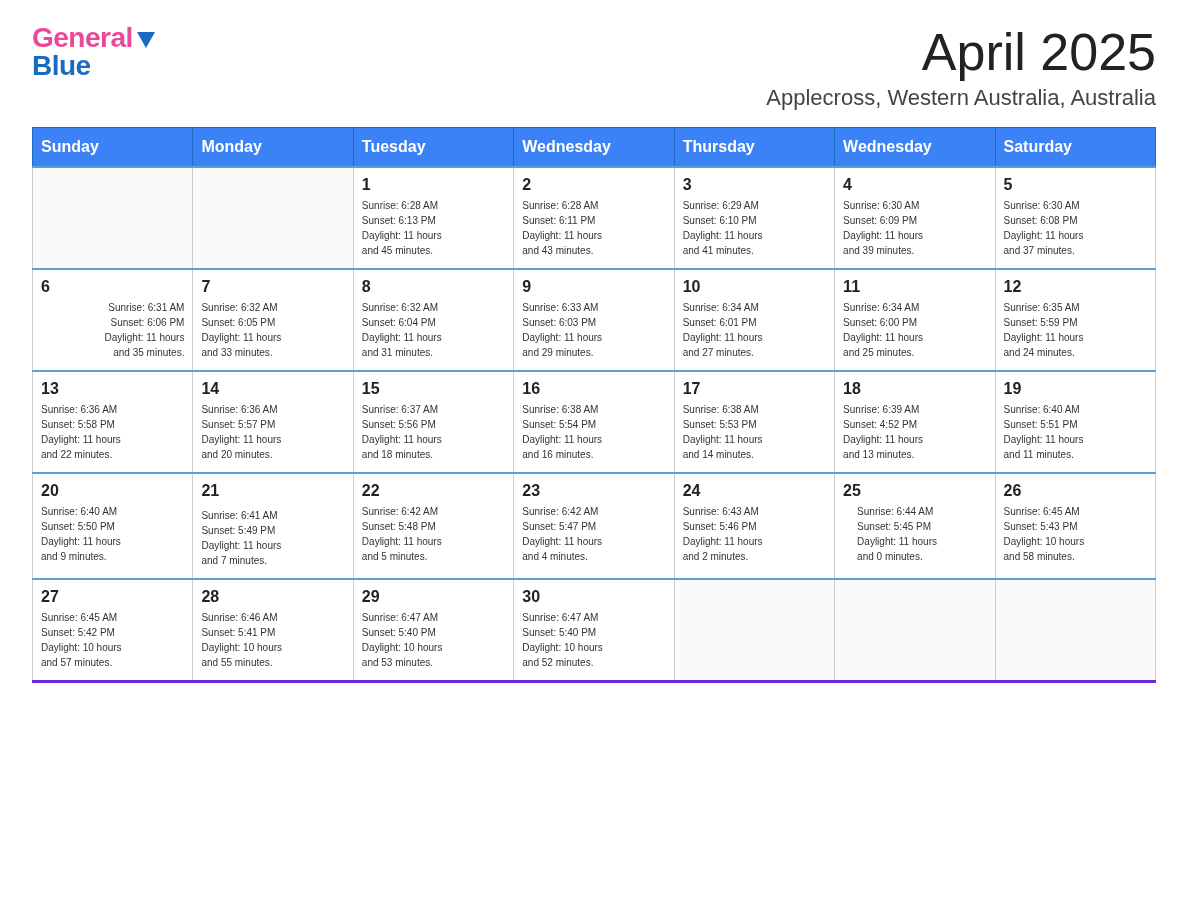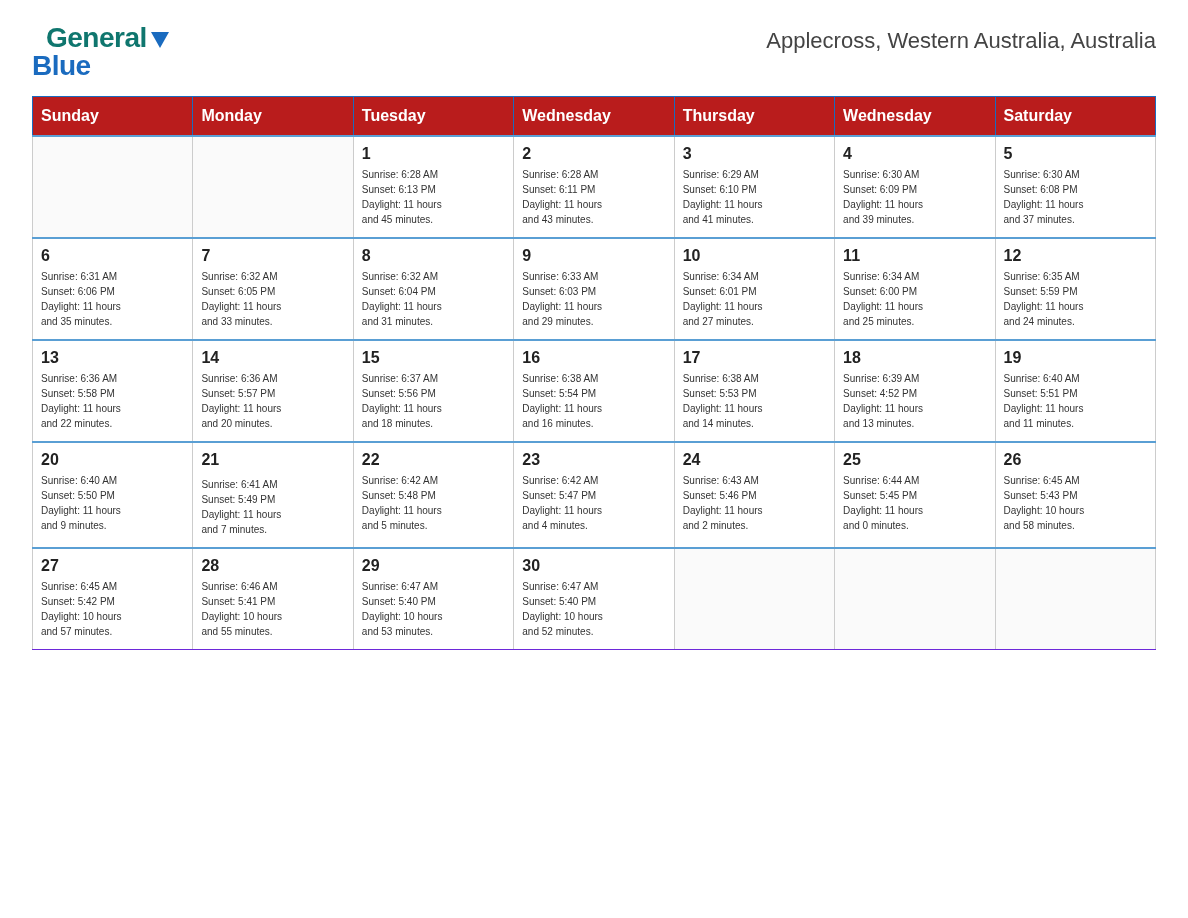--- a/index.html
+++ b/index.html
@@ -18,24 +18,23 @@
       margin-bottom: 10px;
     }
     .logo {
       display: flex;
       flex-direction: column;
       align-items: flex-start;
     }
     .logo-text-general {
       font-size: 28px;
       font-weight: bold;
-      color: #0f766e;
+      color: #ec4899;
       letter-spacing: -0.5px;
       line-height: 1;
-      margin-left: 14px;
     }
     .logo-text-blue {
       font-size: 28px;
       font-weight: bold;
       color: #1a6bbf;
       letter-spacing: -0.5px;
       line-height: 1;
       display: flex;
       align-items: center;
     }
@@ -52,21 +51,21 @@
       font-size: 22px;
       color: #444;
       margin-top: 4px;
     }
     .calendar {
       width: 100%;
       border-collapse: collapse;
       margin-top: 16px;
     }
     .calendar thead tr th {
-      background-color: #b91c1c;
+      background-color: #3b82f6;
       color: #fff;
       font-size: 16px;
       font-weight: bold;
       padding: 10px 8px;
       text-align: left;
       border: 1px solid #1a6bbf;
     }
     .calendar tbody tr td {
       vertical-align: top;
       padding: 8px 8px 10px 8px;
@@ -89,40 +88,41 @@
       color: #333;
       line-height: 1.5;
     }
     .calendar tbody tr td:first-child {
       border-left: 1px solid #ccc;
     }
     .calendar tbody tr td:last-child {
       border-right: 1px solid #ccc;
     }
     .calendar tbody tr:last-child td {
-      border-bottom: 1px solid #6d28d9;
+      border-bottom: 3px solid #6d28d9;
     }
     .empty-cell {
       background: #fafafa;
     }
   </style>
 </head>
 <body>
 
 <div class="header-row">
   <div class="logo">
     <div style="display:flex; align-items:center;">
       <span class="logo-text-general">General</span>
       <svg width="22" height="22" viewBox="0 0 22 22" style="margin-left:2px; margin-top:2px;">
         <polygon points="2,4 20,4 11,20" fill="#1a6bbf"></polygon>
       </svg>
     </div>
     <span class="logo-text-blue">Blue</span>
   </div>
   <div class="title-section">
+    <div class="main-title">April 2025</div>
     <div class="subtitle">Applecross, Western Australia, Australia</div>
   </div>
 </div>
 
 <table class="calendar">
   <thead>
     <tr id="header-row">
         <th>Sunday</th>
         <th>Monday</th>
         <th>Tuesday</th>
@@ -168,21 +168,21 @@
           <span class="day-number">5</span>
           <div class="day-info" style="white-space: pre-line;">Sunrise: 6:30 AM
 Sunset: 6:08 PM
 Daylight: 11 hours
 and 37 minutes.</div>
         </td>
       </tr>
       <tr>
         <td>
           <span class="day-number">6</span>
-          <div class="day-info" style="white-space: pre-line;">Sunrise: 6:31 AM
+          <div class="day-info" style="white-space: pre-line; text-align: right;">Sunrise: 6:31 AM
 Sunset: 6:06 PM
 Daylight: 11 hours
 and 35 minutes.</div>
         </td>
         <td>
           <span class="day-number">7</span>
           <div class="day-info" style="white-space: pre-line;">Sunrise: 6:32 AM
 Sunset: 6:05 PM
 Daylight: 11 hours
 and 33 minutes.</div>
@@ -305,21 +305,21 @@
         </td>
         <td>
           <span class="day-number">24</span>
           <div class="day-info" style="white-space: pre-line;">Sunrise: 6:43 AM
 Sunset: 5:46 PM
 Daylight: 11 hours
 and 2 minutes.</div>
         </td>
         <td>
           <span class="day-number">25</span>
-          <div class="day-info" style="white-space: pre-line;">Sunrise: 6:44 AM
+          <div class="day-info" style="white-space: pre-line; margin-left: 14px;">Sunrise: 6:44 AM
 Sunset: 5:45 PM
 Daylight: 11 hours
 and 0 minutes.</div>
         </td>
         <td>
           <span class="day-number">26</span>
           <div class="day-info" style="white-space: pre-line;">Sunrise: 6:45 AM
 Sunset: 5:43 PM
 Daylight: 10 hours
 and 58 minutes.</div>

